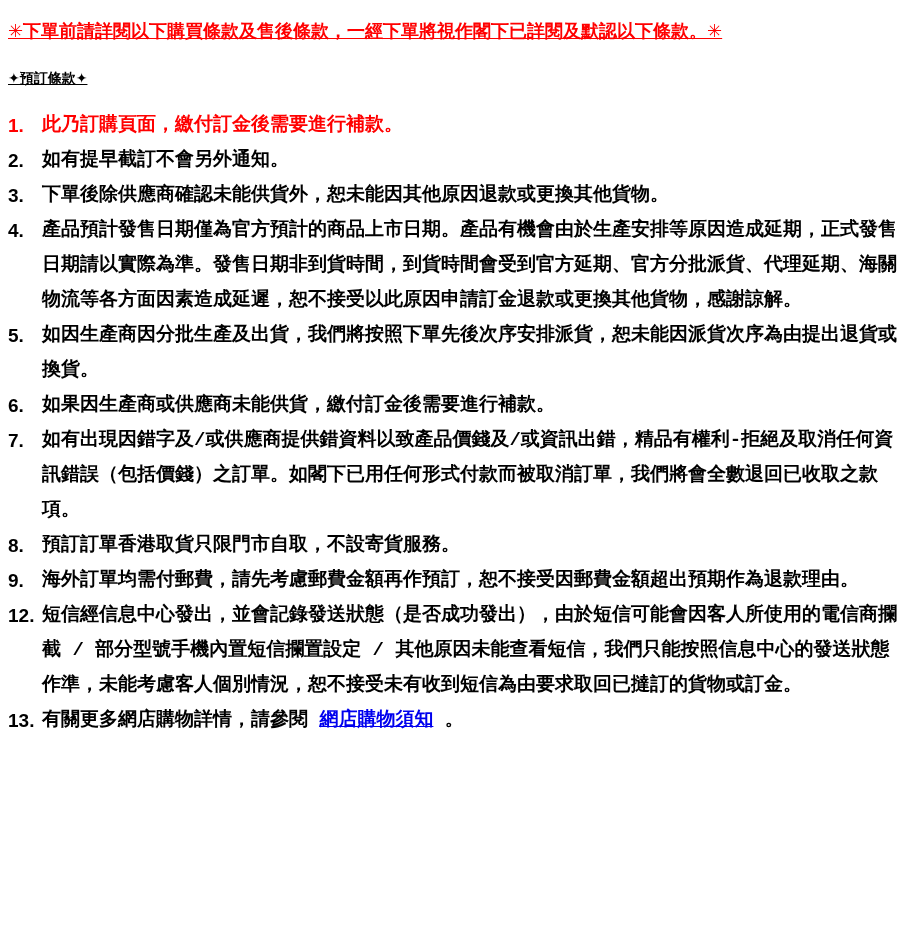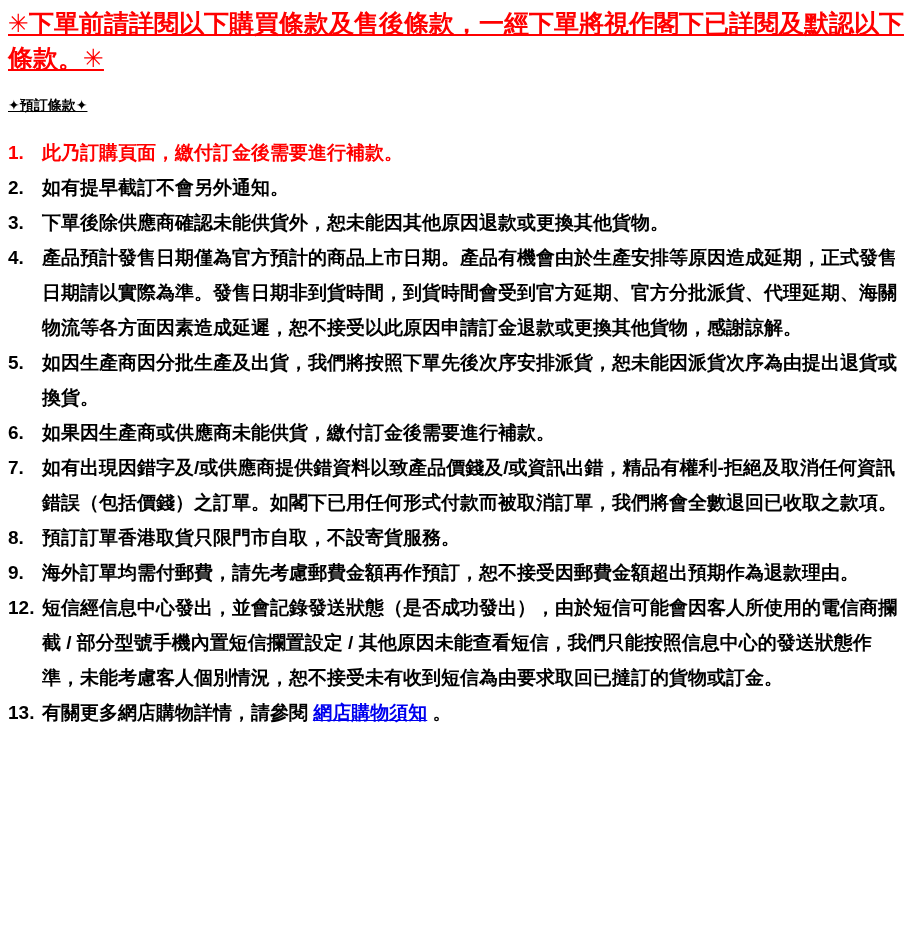--- a/index.html
+++ b/index.html
@@ -9,44 +9,46 @@
     min-height: 948px;
     font-family: "Liberation Sans", "DejaVu Sans", sans-serif;
     font-weight: bold;
     font-size: 19px;
     line-height: 35px;
     color: #000000;
     padding: 6px 8px 10px 8px;
   }
   .notice {
     color: #ff0000;
-    font-size: 25px;
+    font-size: 18px;
     font-weight: bold;
     text-decoration: underline;
     margin-bottom: 12px;
+    margin-top: 8px;
   }
   .section-title {
     color: #000000;
     font-size: 14px;
     font-weight: bold;
     text-decoration: underline;
     margin-bottom: 12px;
   }
   .terms-list { width: 100%; }
   .term {
     display: flex;
     align-items: flex-start;
   }
   .term .num {
     width: 34px;
     flex-shrink: 0;
   }
   .term .body {
     flex: 1;
     min-width: 0;
+    font-family: Liberation Mono, monospace;
   }
   .term.red { color: #ff0000; }
   .hl {
     color: #ff0000;
     text-decoration: underline;
   }
   .link {
     color: #0000ee;
     text-decoration: underline;
     cursor: pointer;

